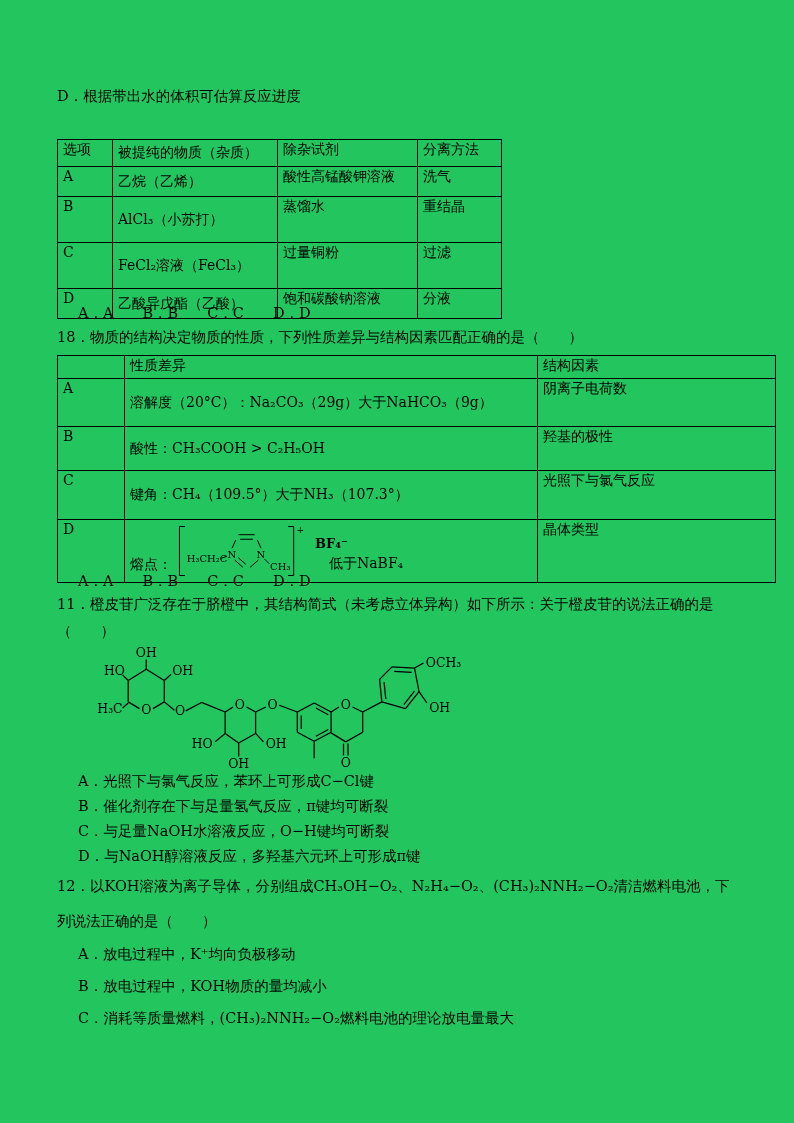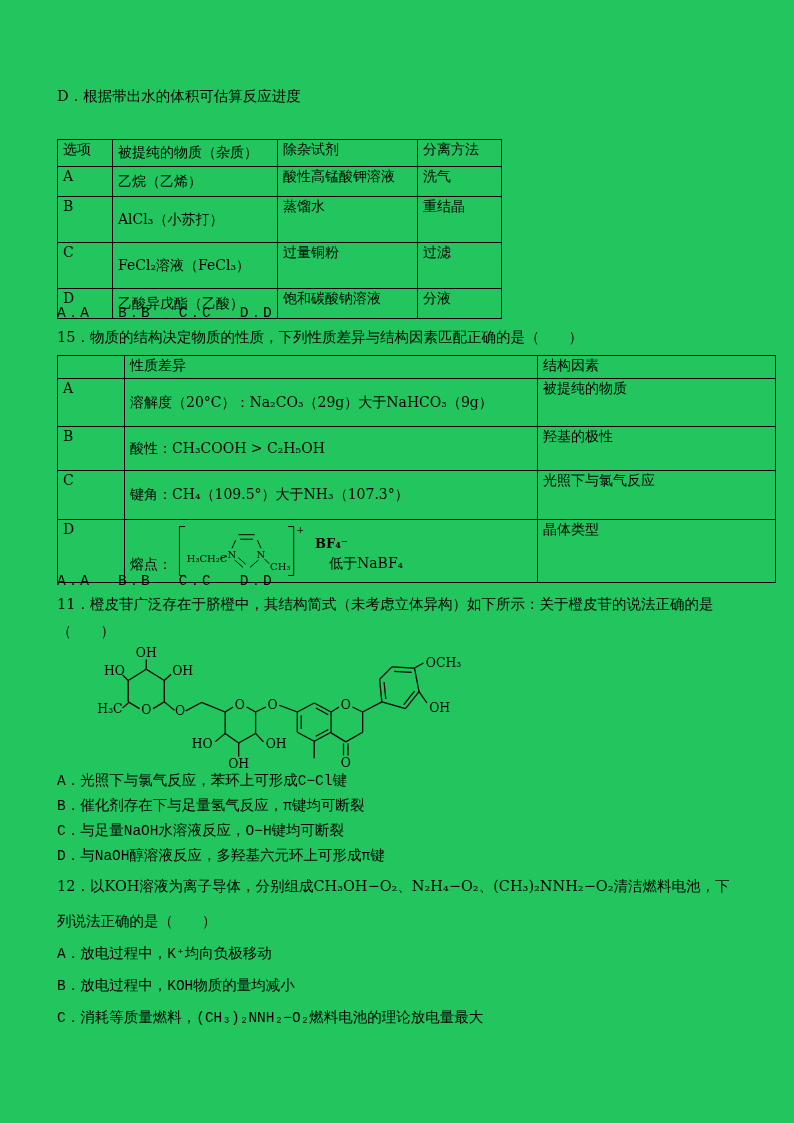--- a/index.html
+++ b/index.html
@@ -1,20 +1,20 @@
 <!DOCTYPE html>
 <html><head>
 <meta charset="utf-8">
 <style>
   html,body{margin:0;padding:0;background:#ffffff;}
   .page{position:relative;width:794px;height:1123px;background:#22c55e;overflow:hidden;
         font-family:"DejaVu Serif","Liberation Serif",serif;color:#000;font-size:14.5px;}
   .abs{position:absolute;left:57px;}
   .line{white-space:nowrap;line-height:20px;}
-  .opt{padding-left:0;font-family:Liberation Mono, monospace;}
+  .opt{padding-left:21px;}
   table{border-collapse:collapse;table-layout:fixed;font-size:14px;}
   td{border:1px solid #000;padding:1px 5px;overflow:hidden;}
   .t1{width:400px;}
   .t1 td.c0{width:44px;vertical-align:top;}
   .t1 td.c1{width:154px;vertical-align:middle;}
   .t1 td.c2{width:129px;vertical-align:top;}
   .t1 td.c3{width:73px;vertical-align:top;}
   .t2{width:685px;}
   .t2 td.c0{width:56px;vertical-align:top;}
   .t2 td.c1{width:402px;vertical-align:middle;}
@@ -67,33 +67,33 @@
         <td class="c0" style="height:27px">D</td>
         <td class="c1">乙酸异戊酯（乙酸）</td>
         <td class="c2">饱和碳酸钠溶液</td>
         <td class="c3">分液</td>
       </tr>
     </tbody>
   </table>
 
   <div class="abs line opt" style="top:303px">A．A　　B．B　　C．C　　D．D</div>
 
-  <div class="abs line" style="top:327px">15．物质的结构决定物质的性质，下列性质差异与结构因素匹配正确的是（　　）</div>
+  <div class="abs line" style="top:327px">18．物质的结构决定物质的性质，下列性质差异与结构因素匹配正确的是（　　）</div>
 
   <table class="abs t2" style="top:355px">
     <tbody>
       <tr class="hdr">
         <td class="c0" style="height:20px"></td>
         <td class="c1" style="vertical-align:top">性质差异</td>
         <td class="c2">结构因素</td>
       </tr>
       <tr>
         <td class="c0" style="height:45px">A</td>
         <td class="c1">溶解度（20°C）：Na₂CO₃（29g）大于NaHCO₃（9g）</td>
-        <td class="c2">被提纯的物质</td>
+        <td class="c2">阴离子电荷数</td>
       </tr>
       <tr>
         <td class="c0" style="height:41px">B</td>
         <td class="c1">酸性：CH₃COOH &gt; C₂H₅OH</td>
         <td class="c2">羟基的极性</td>
       </tr>
       <tr>
         <td class="c0" style="height:46px">C</td>
         <td class="c1">键角：CH₄（109.5°）大于NH₃（107.3°）</td>
         <td class="c2">光照下与氯气反应</td>

